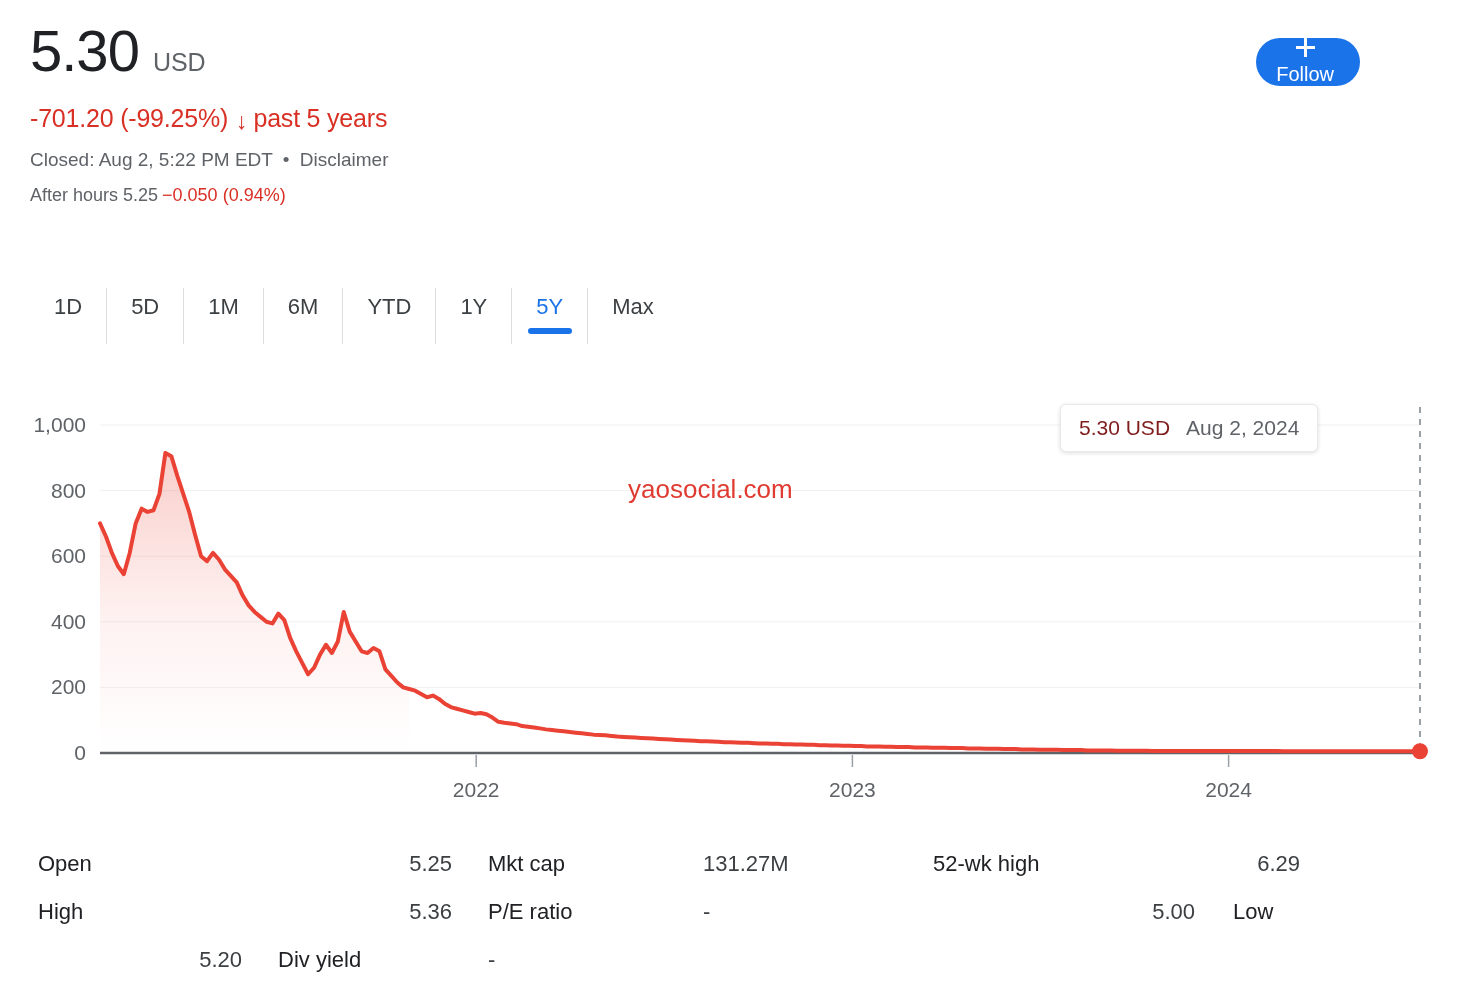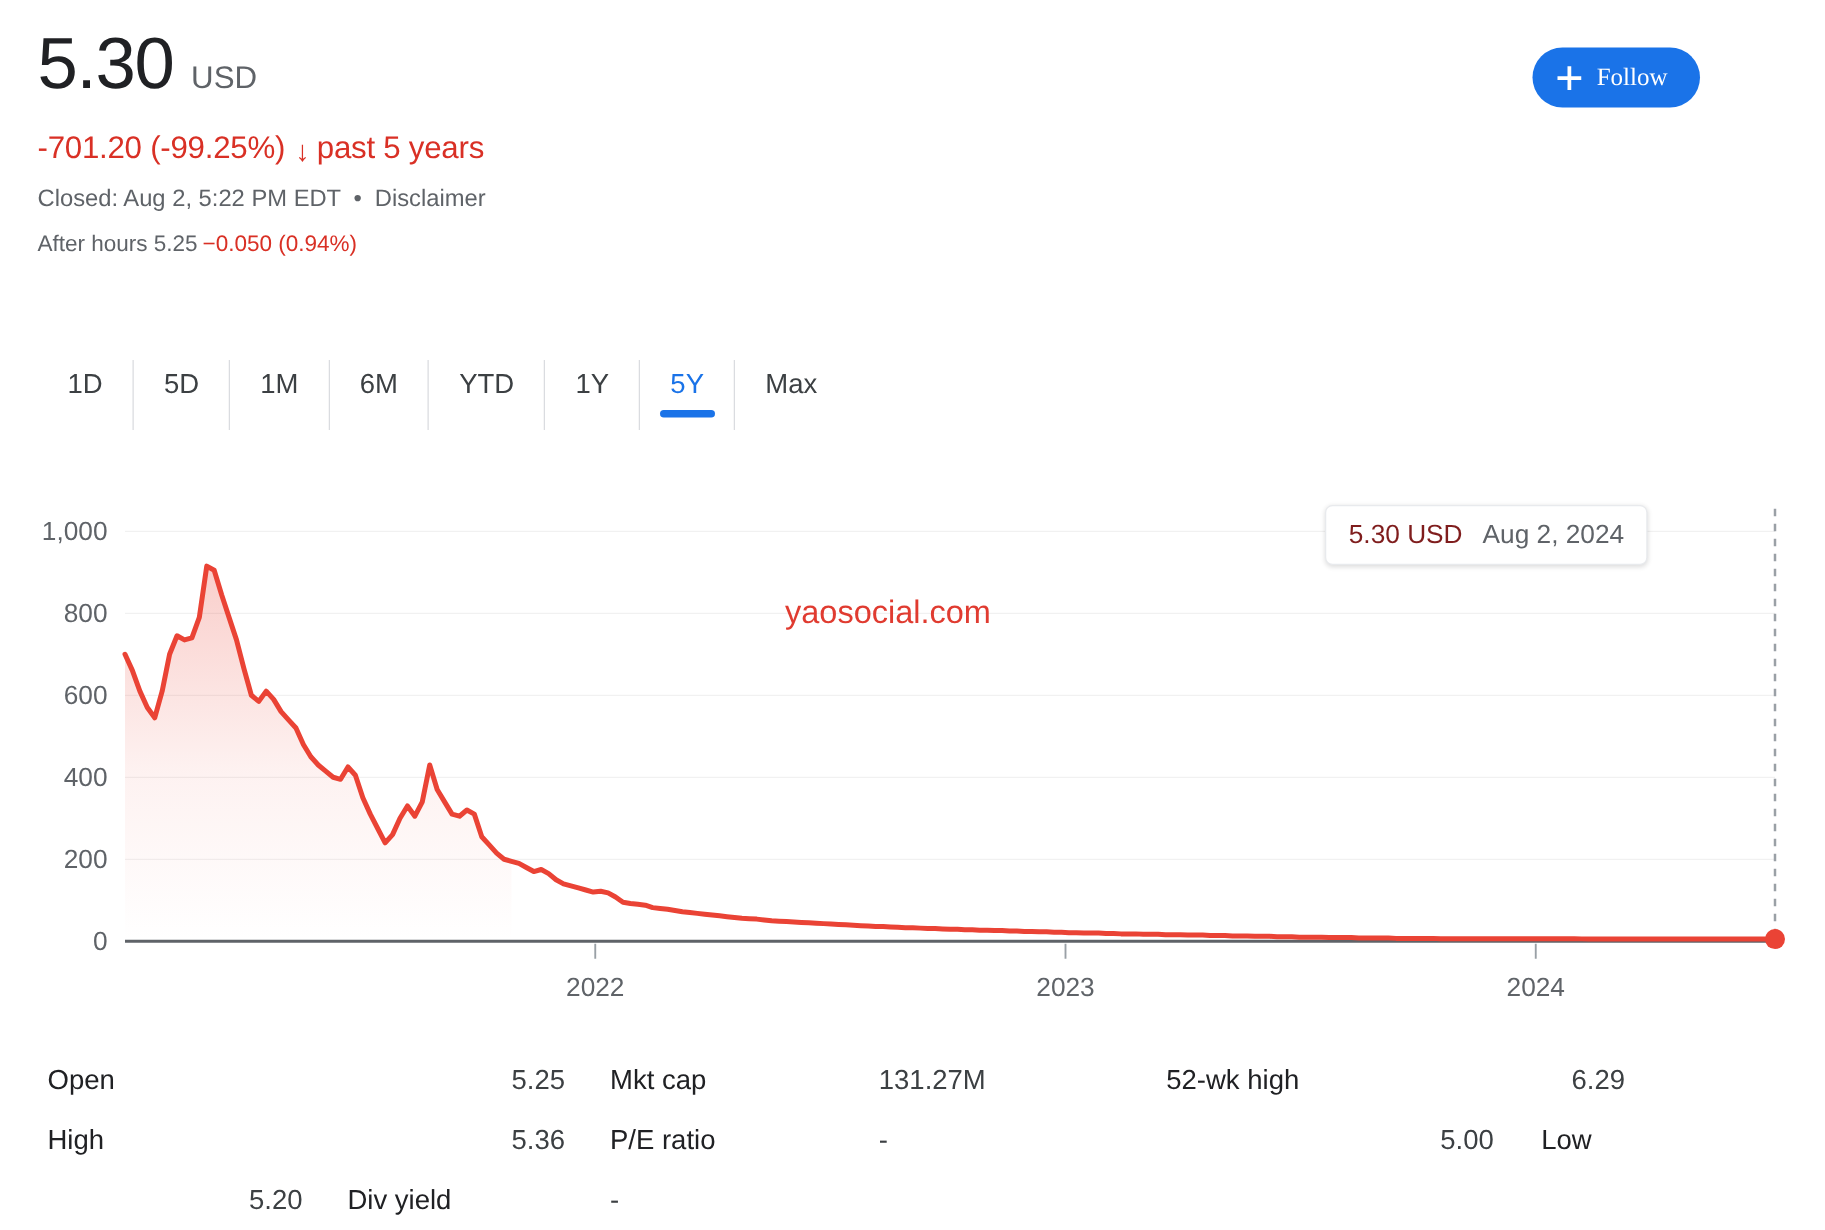--- a/index.html
+++ b/index.html
@@ -76,25 +76,26 @@
     position: absolute;
     right: 100px;
     top: 38px;
     height: 48px;
     padding: 0 26px 0 20px;
     background: #1a73e8;
     border: none;
     border-radius: 26px;
     color: #ffffff;
     font-size: 20px;
-    font-family: Liberation Serif, serif;
+    font-family: Liberation Sans, sans-serif;
     display: flex;
     align-items: center;
     gap: 12px;
     cursor: pointer;
+    flex-direction: column;
   }
   .plus-icon {
     display: inline-block;
     width: 19px; height: 19px;
     position: relative;
   }
   .plus-icon::before, .plus-icon::after {
     content: "";
     position: absolute;
     background: #ffffff;

